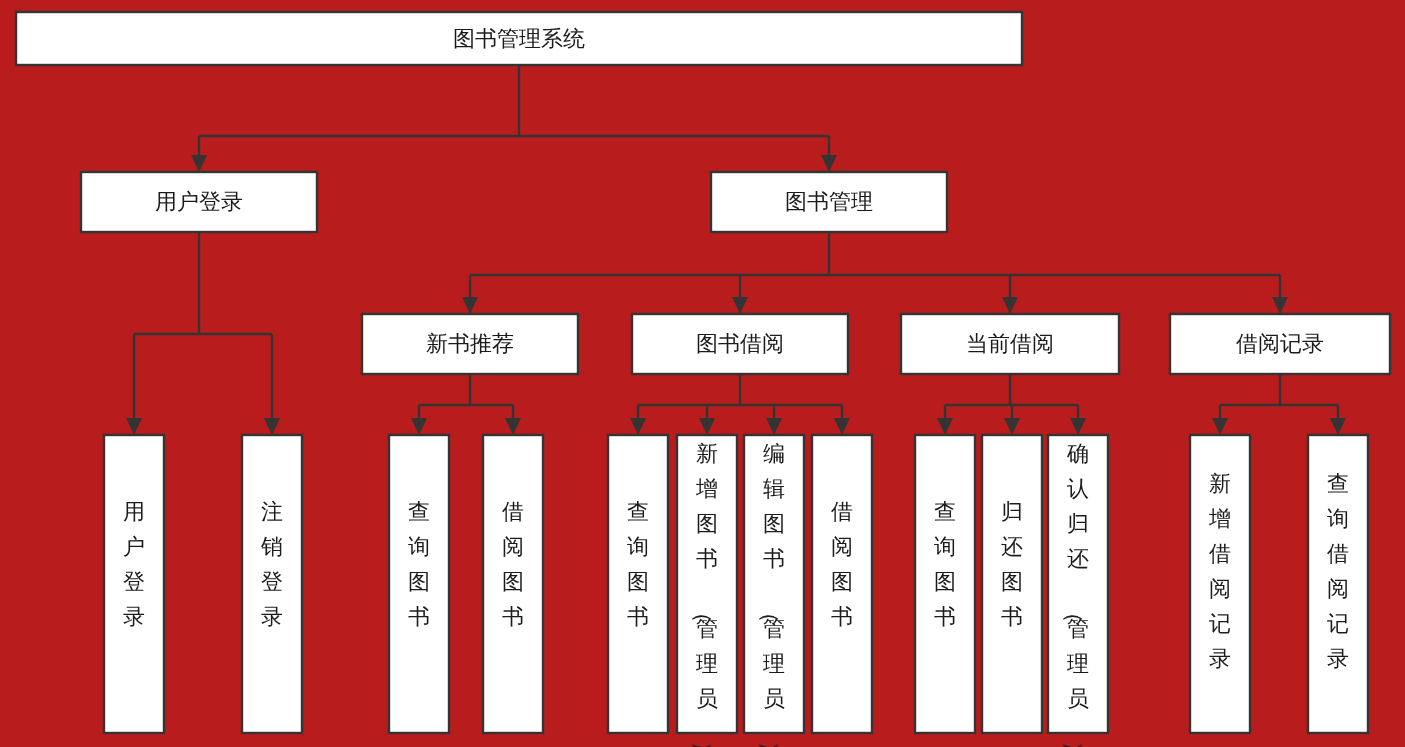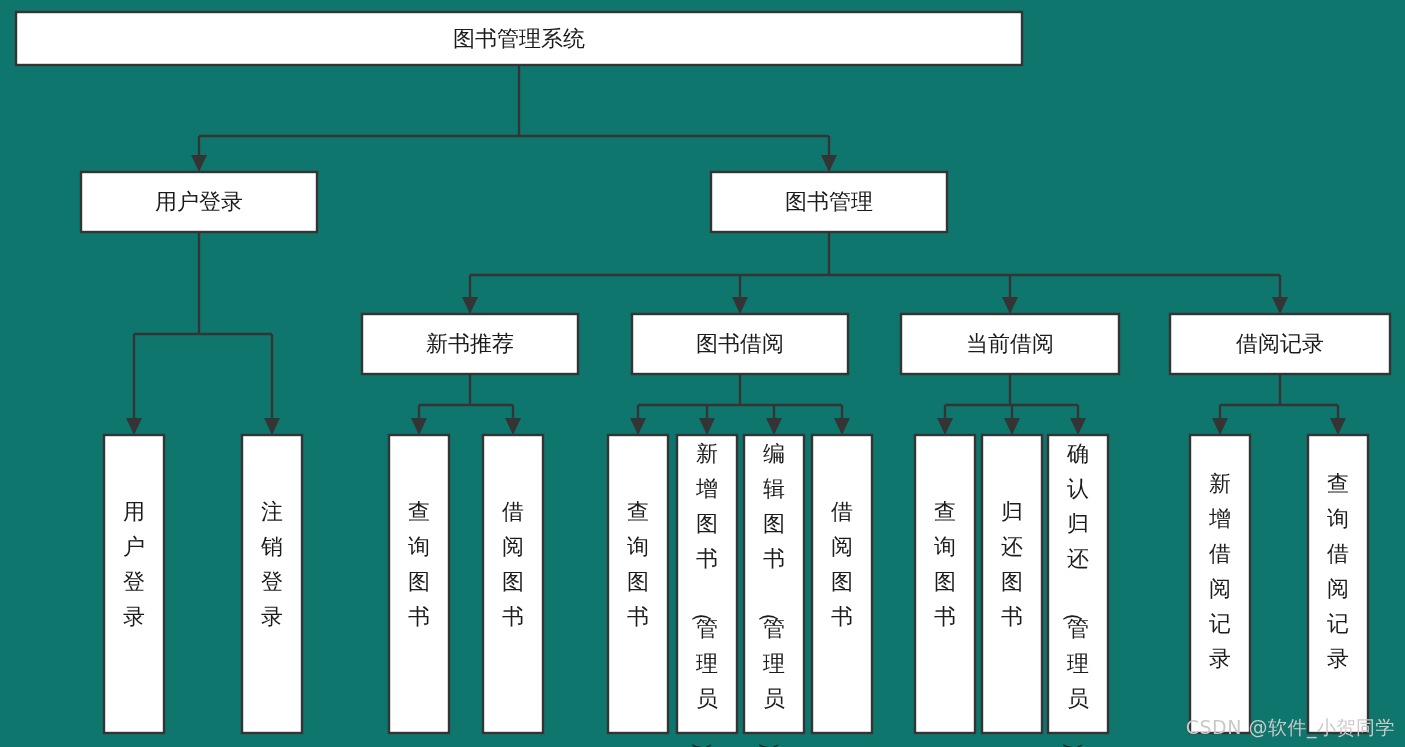--- a/index.html
+++ b/index.html
@@ -7,21 +7,21 @@
     padding: 0;
     background: #ffffff;
   }
   body {
     font-family: "DejaVu Sans", "Liberation Sans", sans-serif;
   }
   #diagram-root {
     position: relative;
     width: 1405px;
     height: 747px;
-    background: #0f766e;
+    background: #b91c1c;
     overflow: hidden;
   }
   svg.flow {
     position: absolute;
     top: 0;
     left: 0;
     width: 1405px;
     height: 747px;
   }
   .node-box {
@@ -247,15 +247,14 @@
       <text class="node-label-vert" x="1220" y="491"><tspan x="1220" y="491">新</tspan><tspan x="1220" y="526">增</tspan><tspan x="1220" y="561">借</tspan><tspan x="1220" y="596">阅</tspan><tspan x="1220" y="631">记</tspan><tspan x="1220" y="666">录</tspan></text>
     </g>
 
     <g>
       <rect class="node-box" x="1308" y="435" width="60" height="298"></rect>
       <text class="node-label-vert" x="1338" y="491"><tspan x="1338" y="491">查</tspan><tspan x="1338" y="526">询</tspan><tspan x="1338" y="561">借</tspan><tspan x="1338" y="596">阅</tspan><tspan x="1338" y="631">记</tspan><tspan x="1338" y="666">录</tspan></text>
     </g>
 
   </svg>
 
-  <div class="watermark">CSDN @软件_小贺同学</div>
 
 </div>
 
 </body></html>

